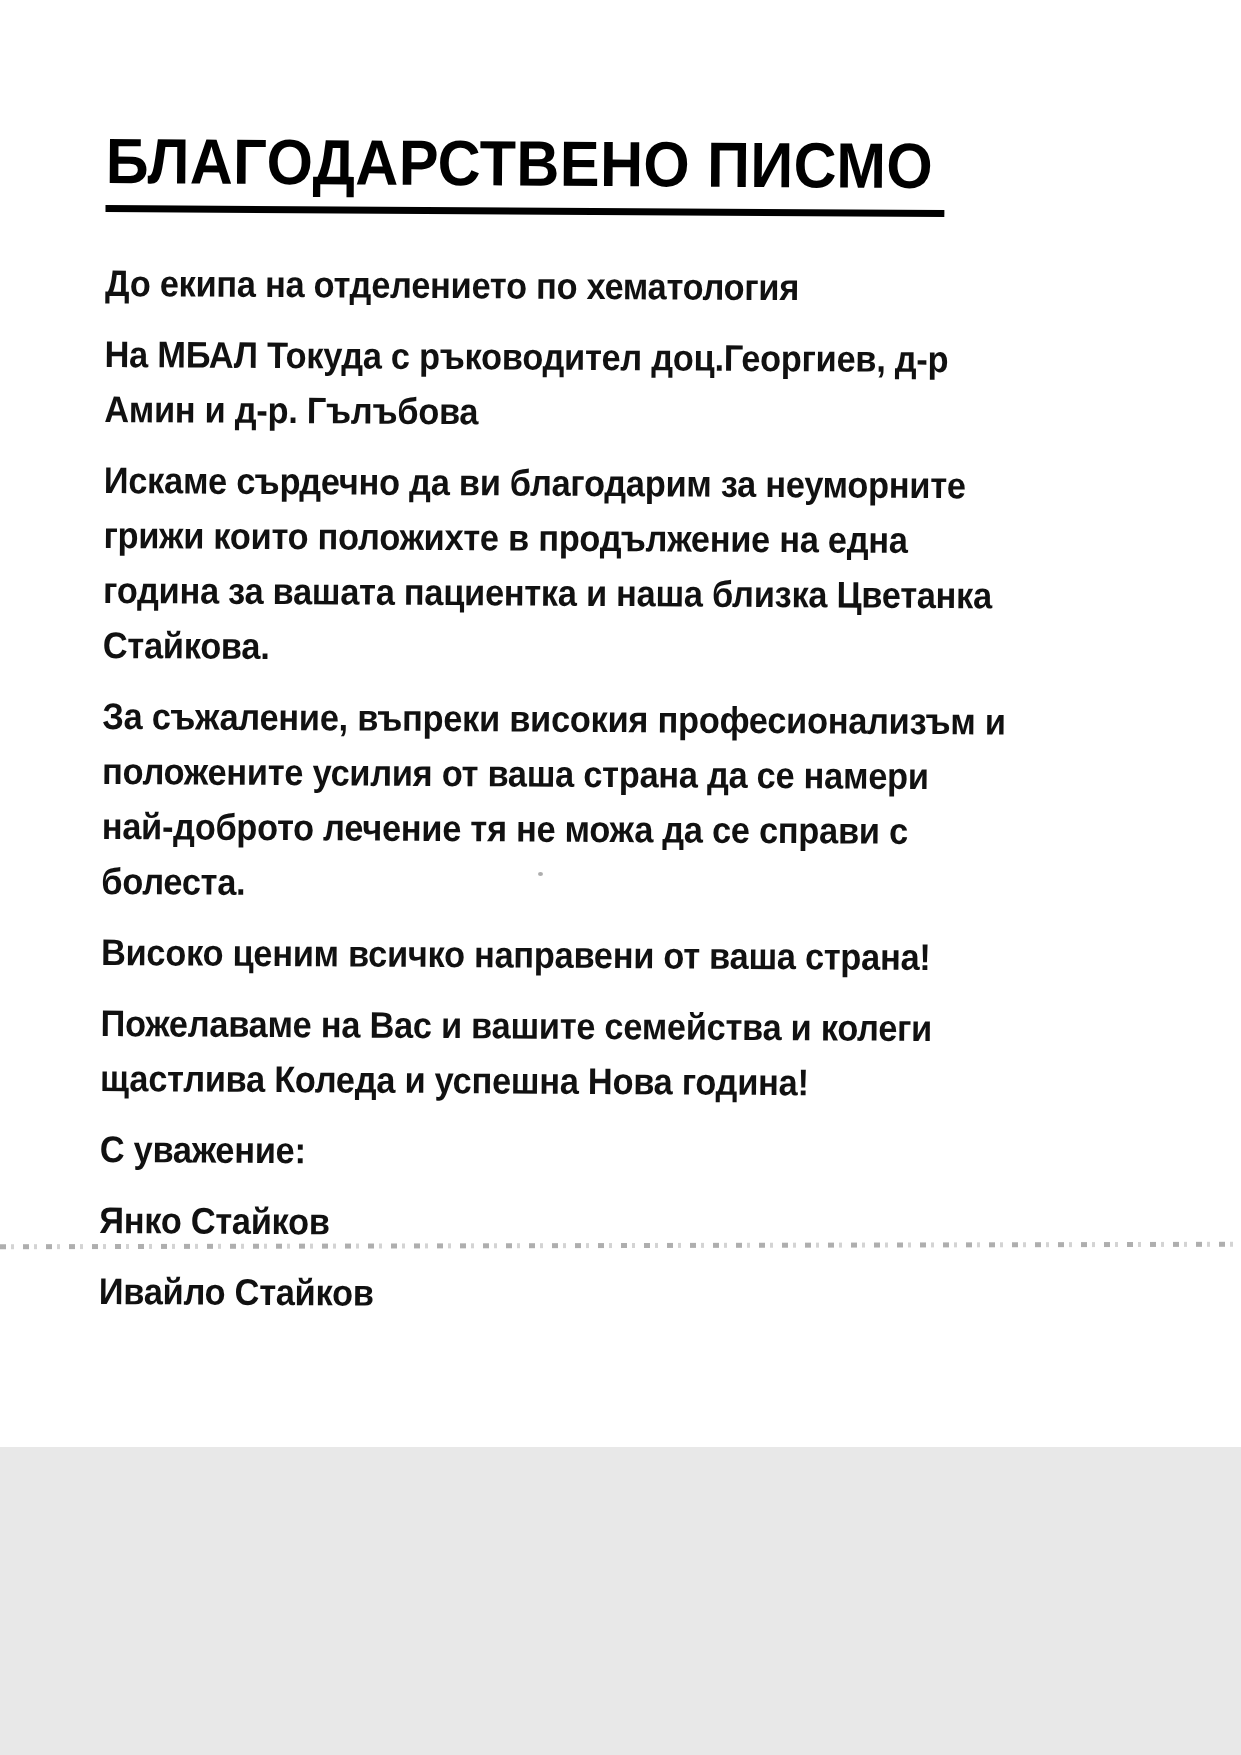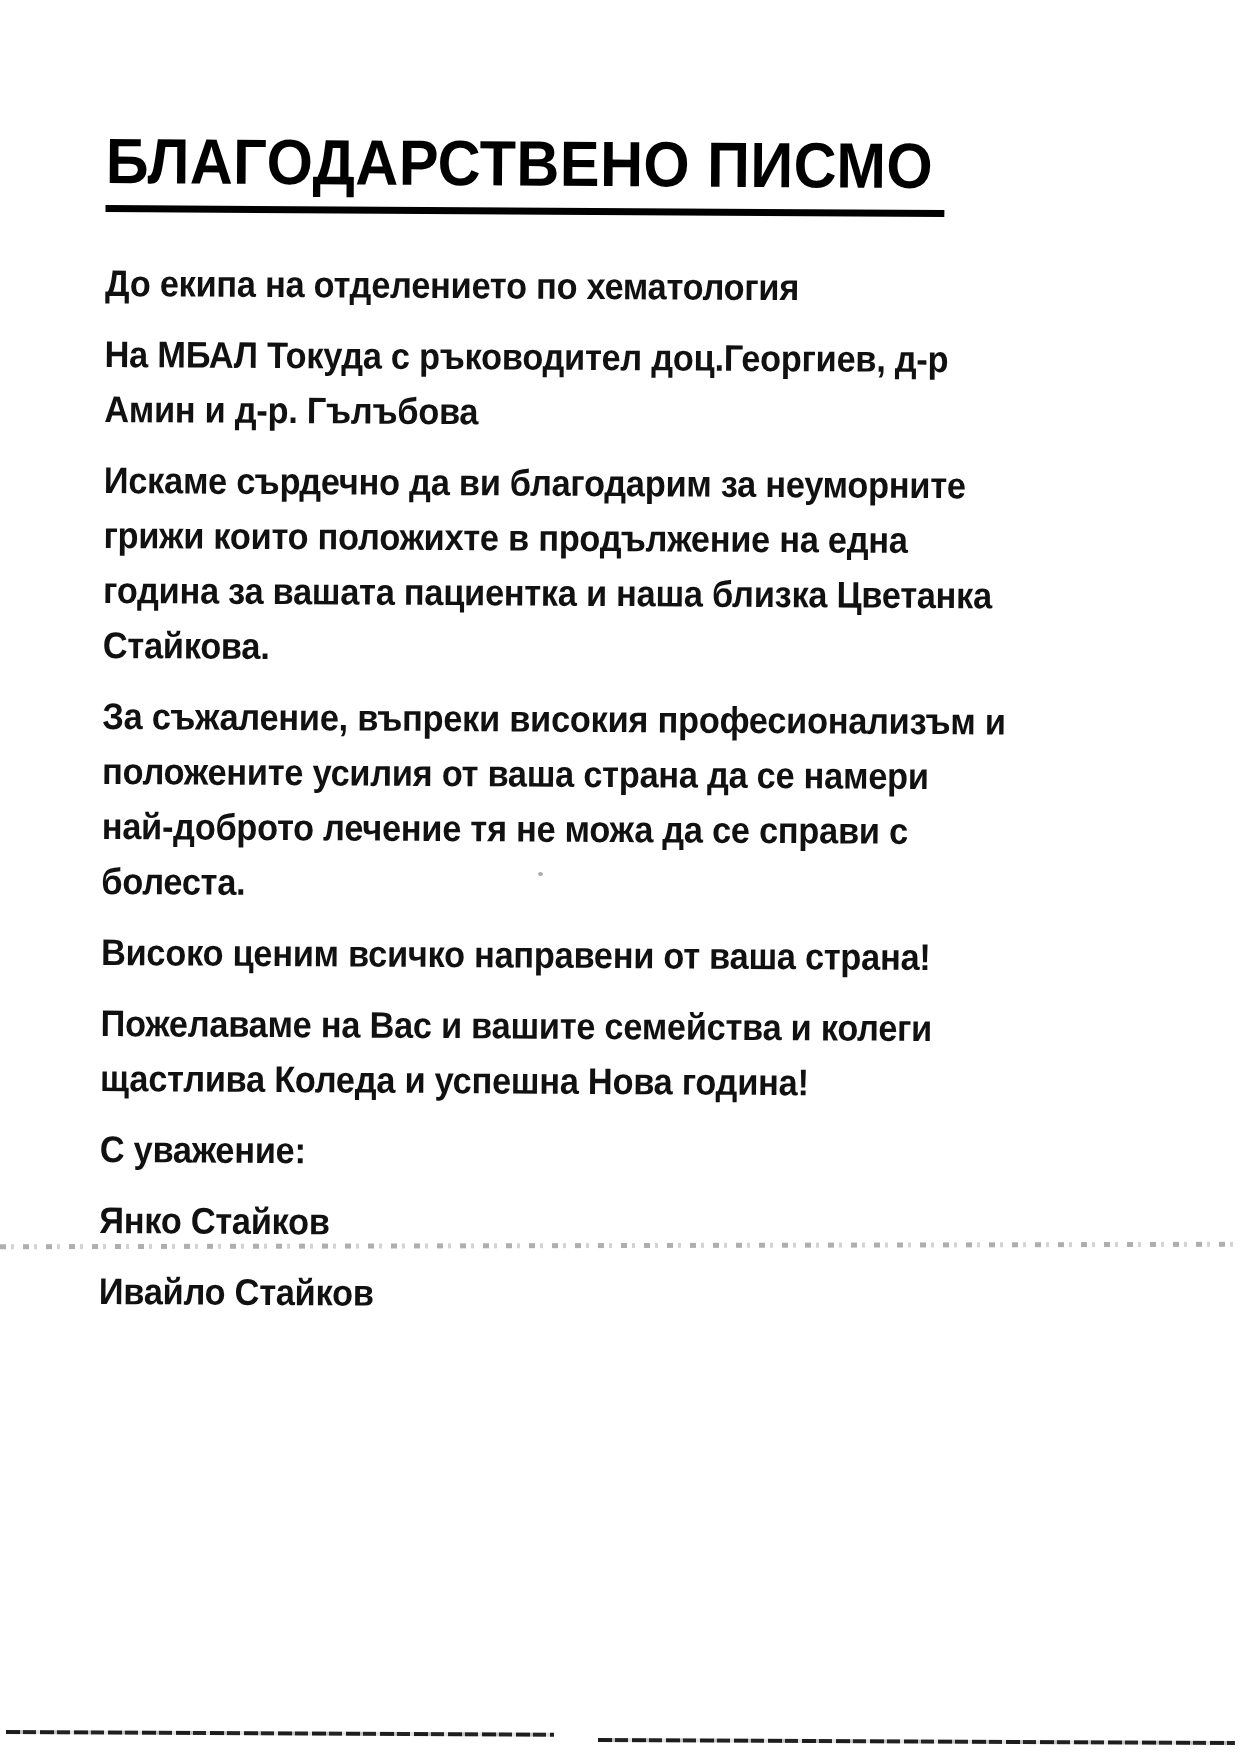--- a/index.html
+++ b/index.html
@@ -1,20 +1,20 @@
 <!DOCTYPE html>
 <html><head>
 <meta charset="utf-8">
 <style>
   * { margin: 0; padding: 0; box-sizing: border-box; }
   html, body { background: #e8e8e8; }
   .page {
     position: relative;
     width: 1241px;
-    height: 1755px;
+    height: 1447px;
     background: #ffffff;
     overflow: hidden;
     font-family: "Liberation Sans", sans-serif;
     color: #0d0d0d;
     margin: 0 auto;
   }
   
   .scan-content {
     position: absolute;
     left: 106px;

